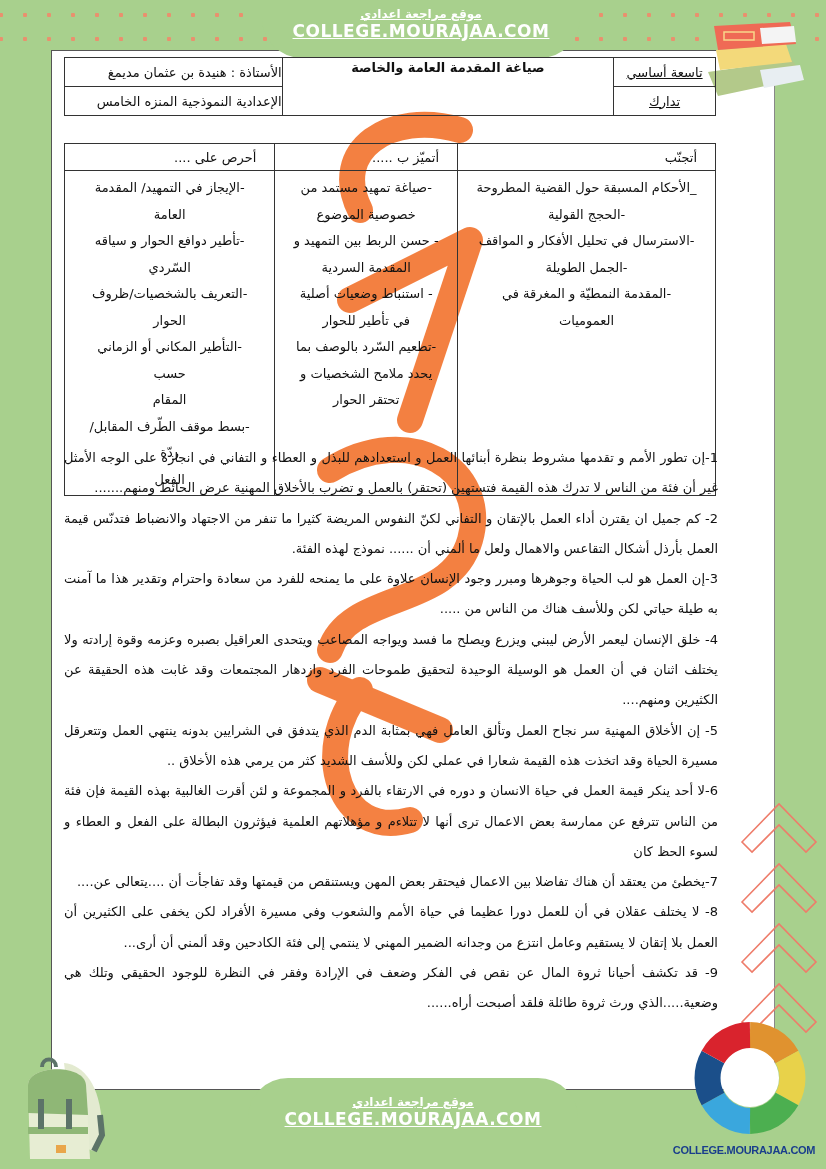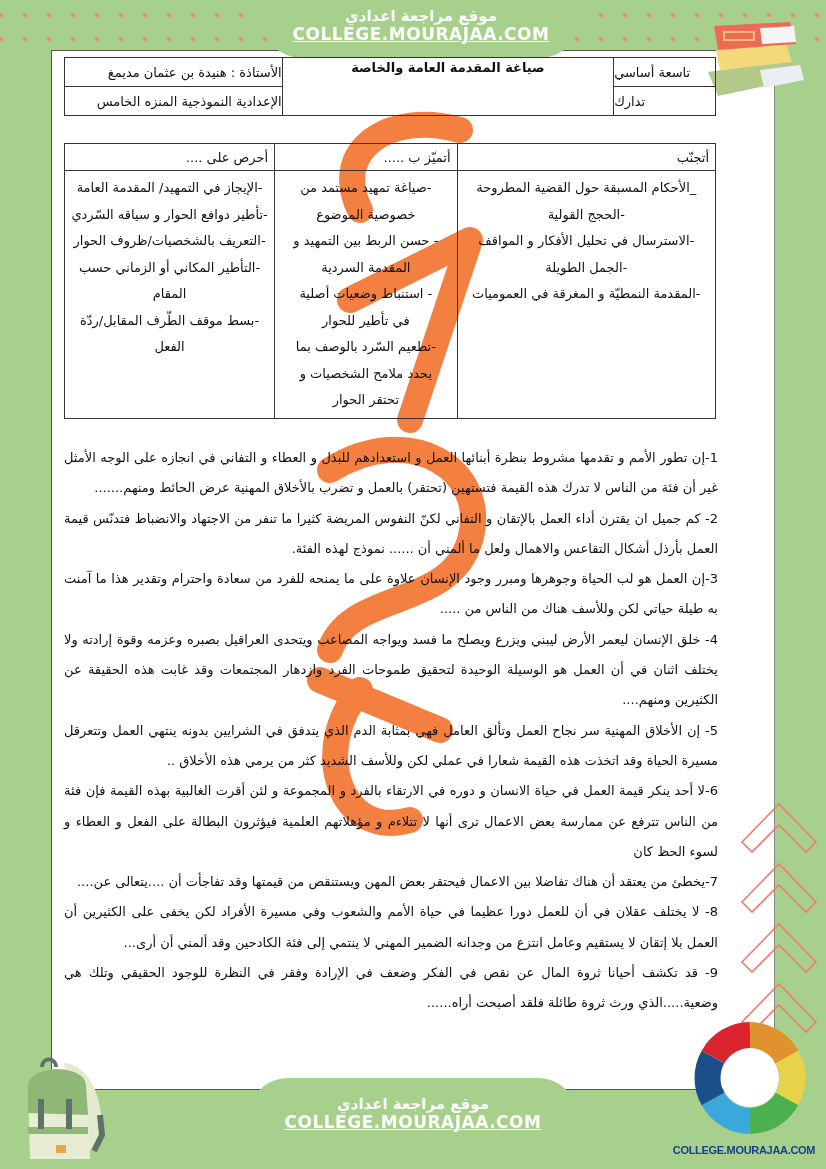--- a/index.html
+++ b/index.html
@@ -27,21 +27,21 @@
     }
     .right-strip {
       position: absolute; left: 776px; top: 50px; width: 50px; height: 1040px;
       background: #a8d08d;
     }
     
     .banner {
       position: absolute; background: #a8d08d; color: #fff; text-align: center;
       font-weight: bold; line-height: 1.15;
     }
-    .banner .ar { display: block; font-size: 15px; }
+    .banner .ar { display: block; text-decoration: underline; font-size: 12px; }
     .banner .en { display: block; text-decoration: underline; font-size: 17px; letter-spacing: 0.5px; }
     .banner-top {
       left: 262px; top: 0; width: 318px; height: 58px; padding-top: 8px;
       border-radius: 0 0 40px 40px;
     }
     .banner-bottom {
       left: 248px; top: 1078px; width: 330px; height: 91px; padding-top: 18px;
       border-radius: 40px 40px 0 0;
     }
     .bottom-band {
@@ -51,30 +51,30 @@
       position: absolute; left: 0; top: 50px; width: 51px; height: 1060px; background: #a8d08d;
     }
 
     
     table { border-collapse: collapse; direction: rtl; }
     .info {
       position: absolute; left: 64px; top: 57px; width: 652px;
       font-size: 13px; color: #111;
     }
     .info td { border: 1px solid #333; height: 29px; padding: 2px 0; vertical-align: middle; }
-    .info .c-level { width: 102px; text-align: left; }
+    .info .c-level { width: 102px; text-align: center; text-decoration: underline; }
     .info .c-title { width: 332px; text-align: center; vertical-align: top; font-weight: bold; font-size: 13px; border-radius: 10px; }
     .info .c-teacher { width: 218px; text-align: right; }
 
     
     .grid {
       position: absolute; left: 64px; top: 143px; width: 652px;
       font-size: 13px; color: #111;
     }
-    .grid th, .grid td { border: 1px solid #333; text-align: right; padding: 2px 6px; vertical-align: top; }
+    .grid th, .grid td { border: 1px solid #333; text-align: right; padding: 2px 18px; vertical-align: top; }
     .grid th { font-weight: normal; height: 27px; vertical-align: middle; }
     .grid .col1 { width: 271px; }
     .grid .col2 { width: 190px; }
     .grid .col3 { width: 219px; }
     .grid td { height: 248px; line-height: 26.5px; padding-top: 4px; text-align: center; }
     .grid .line { display: block; }
 
     
     .examples {
       position: absolute; left: 64px; top: 443px; width: 654px;

